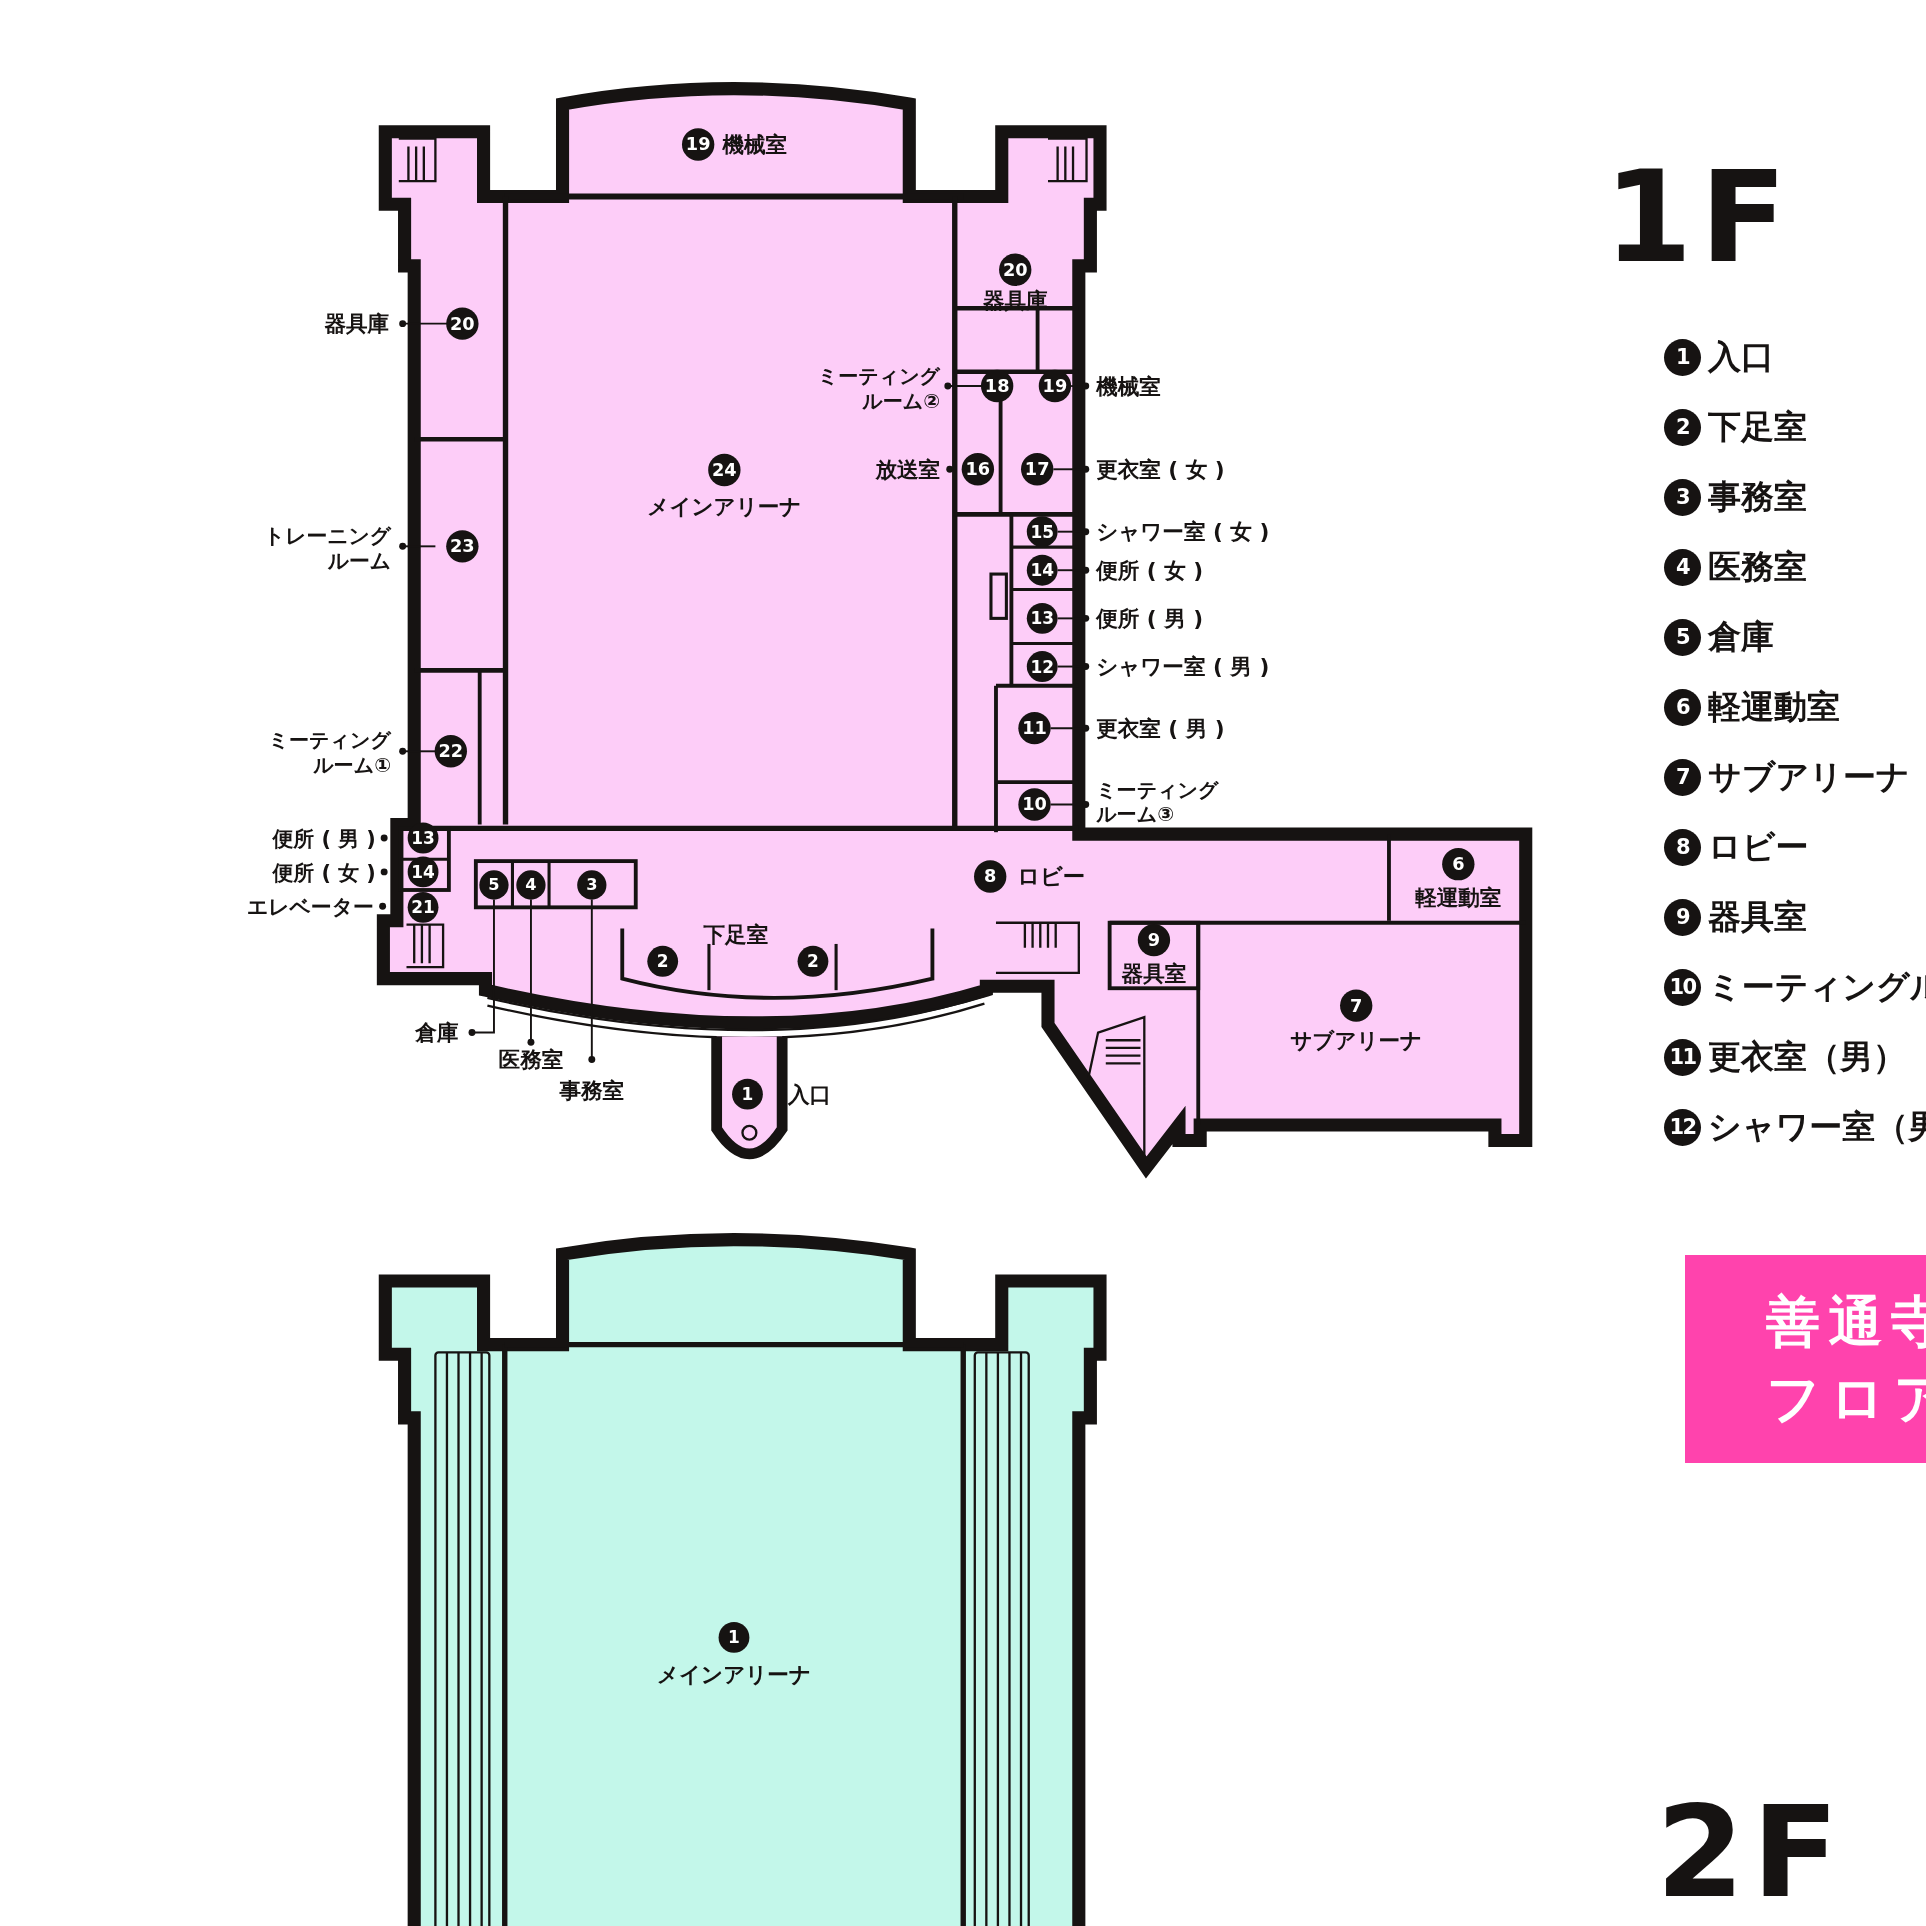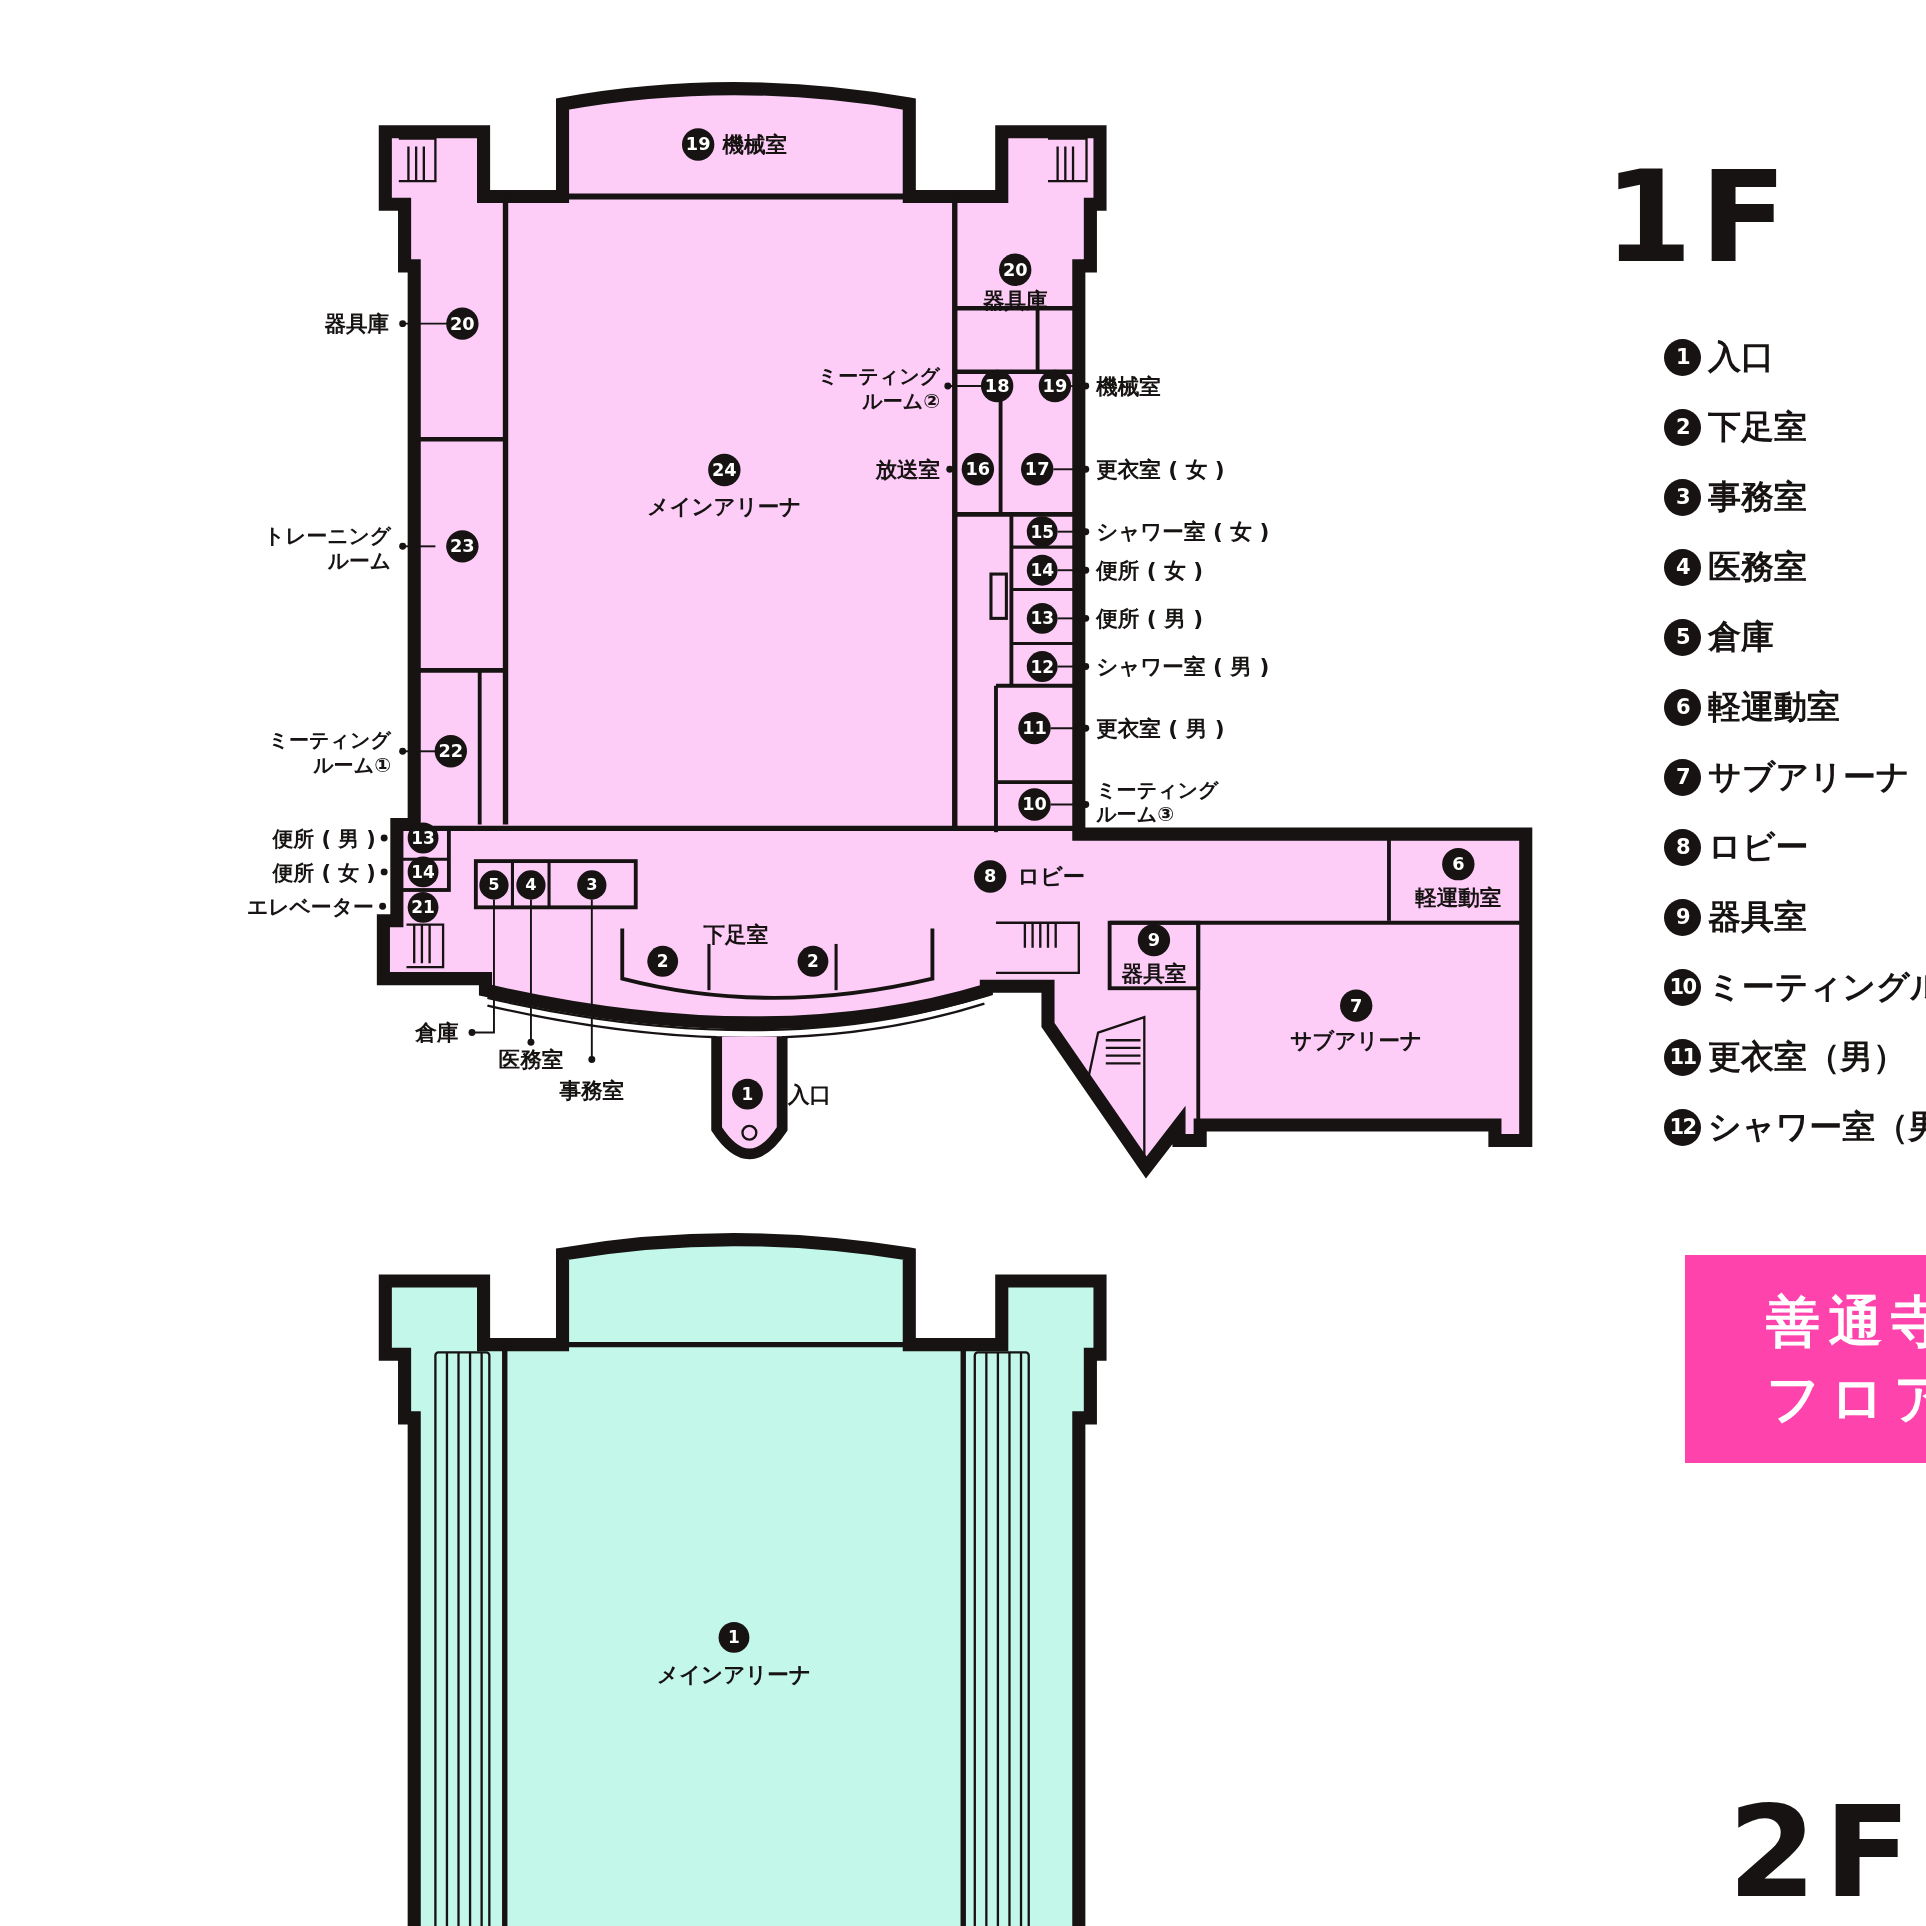--- a/index.html
+++ b/index.html
@@ -330,21 +330,21 @@
     </g>
     <g>
       <text class="lbl" x="2125" y="5415" font-size="52" text-anchor="middle">便所(女)</text>
       <circle cx="2115" cy="5495" r="40" fill="#161312"></circle>
         <text class="num" x="2115" y="5495" font-size="44">4</text>
     </g>
   </g>
 </svg>
 
 <div class="heading" style="left:1580px; top:154px;margin-left:24px;">1F</div>
-<div class="heading" style="left:1728px; top:1789px;">2F</div>
+<div class="heading" style="left:1656px; top:1789px;">2F</div>
 
 <div class="legend" style="left:1664px; top:322px;">
   <div class="row">
       <span class="badge">1</span>
       <span>入口</span>
     </div>
   <div class="row">
       <span class="badge">2</span>
       <span>下足室</span>
     </div>

